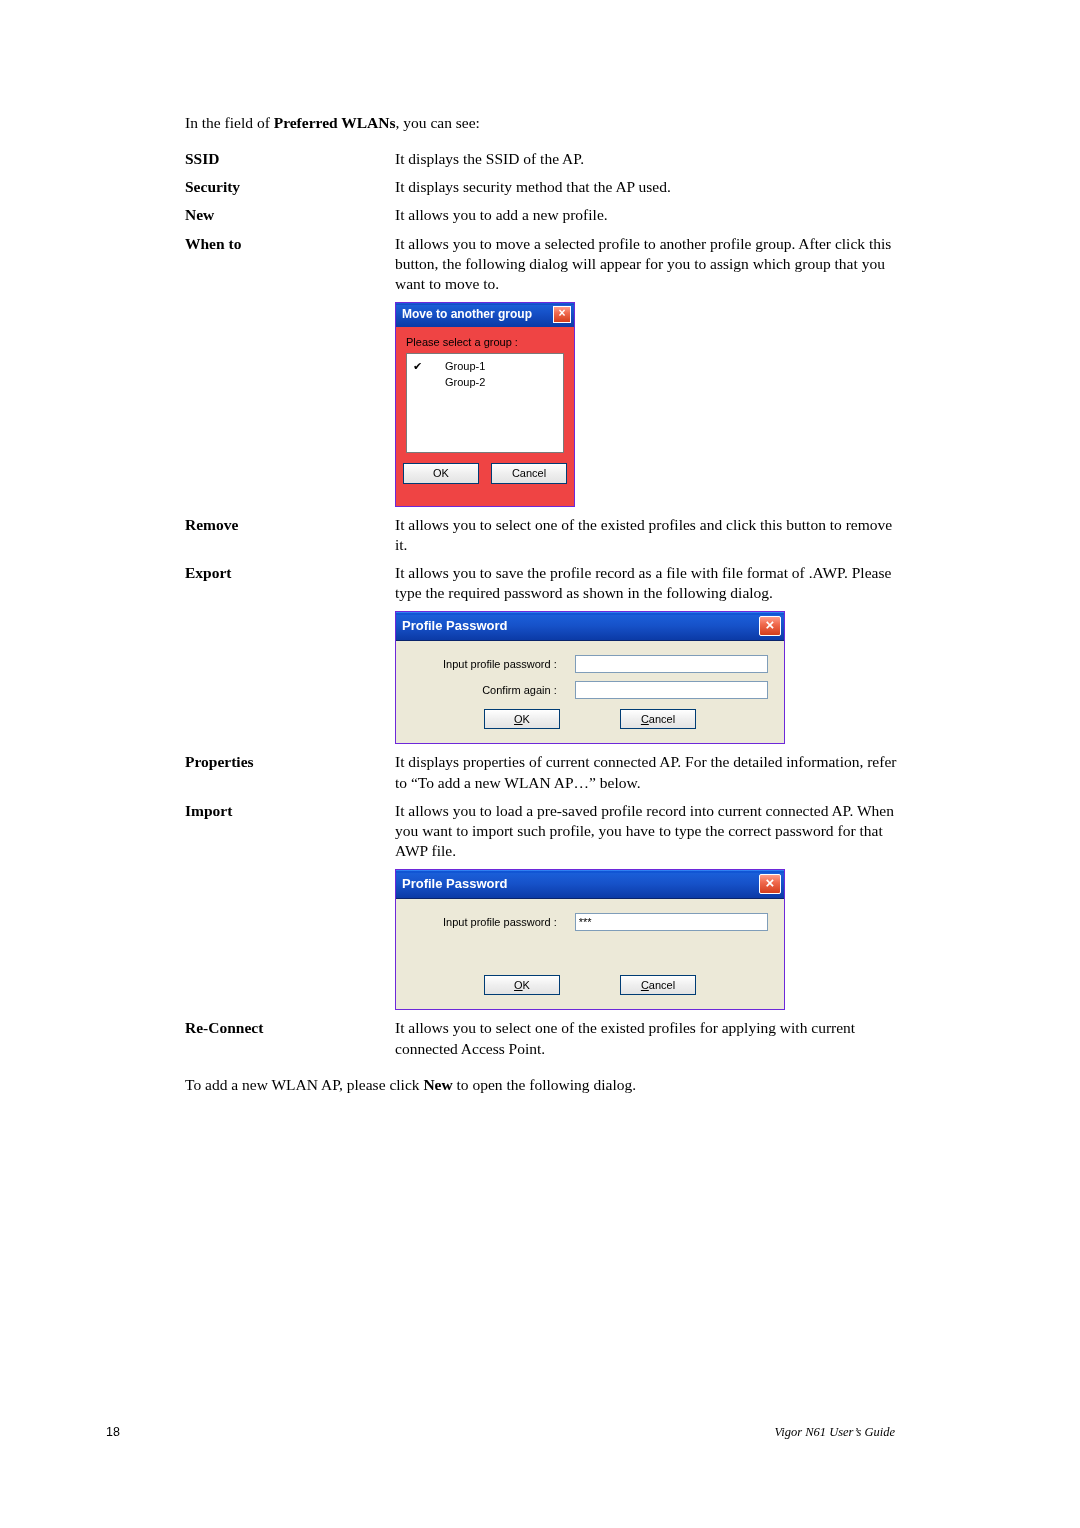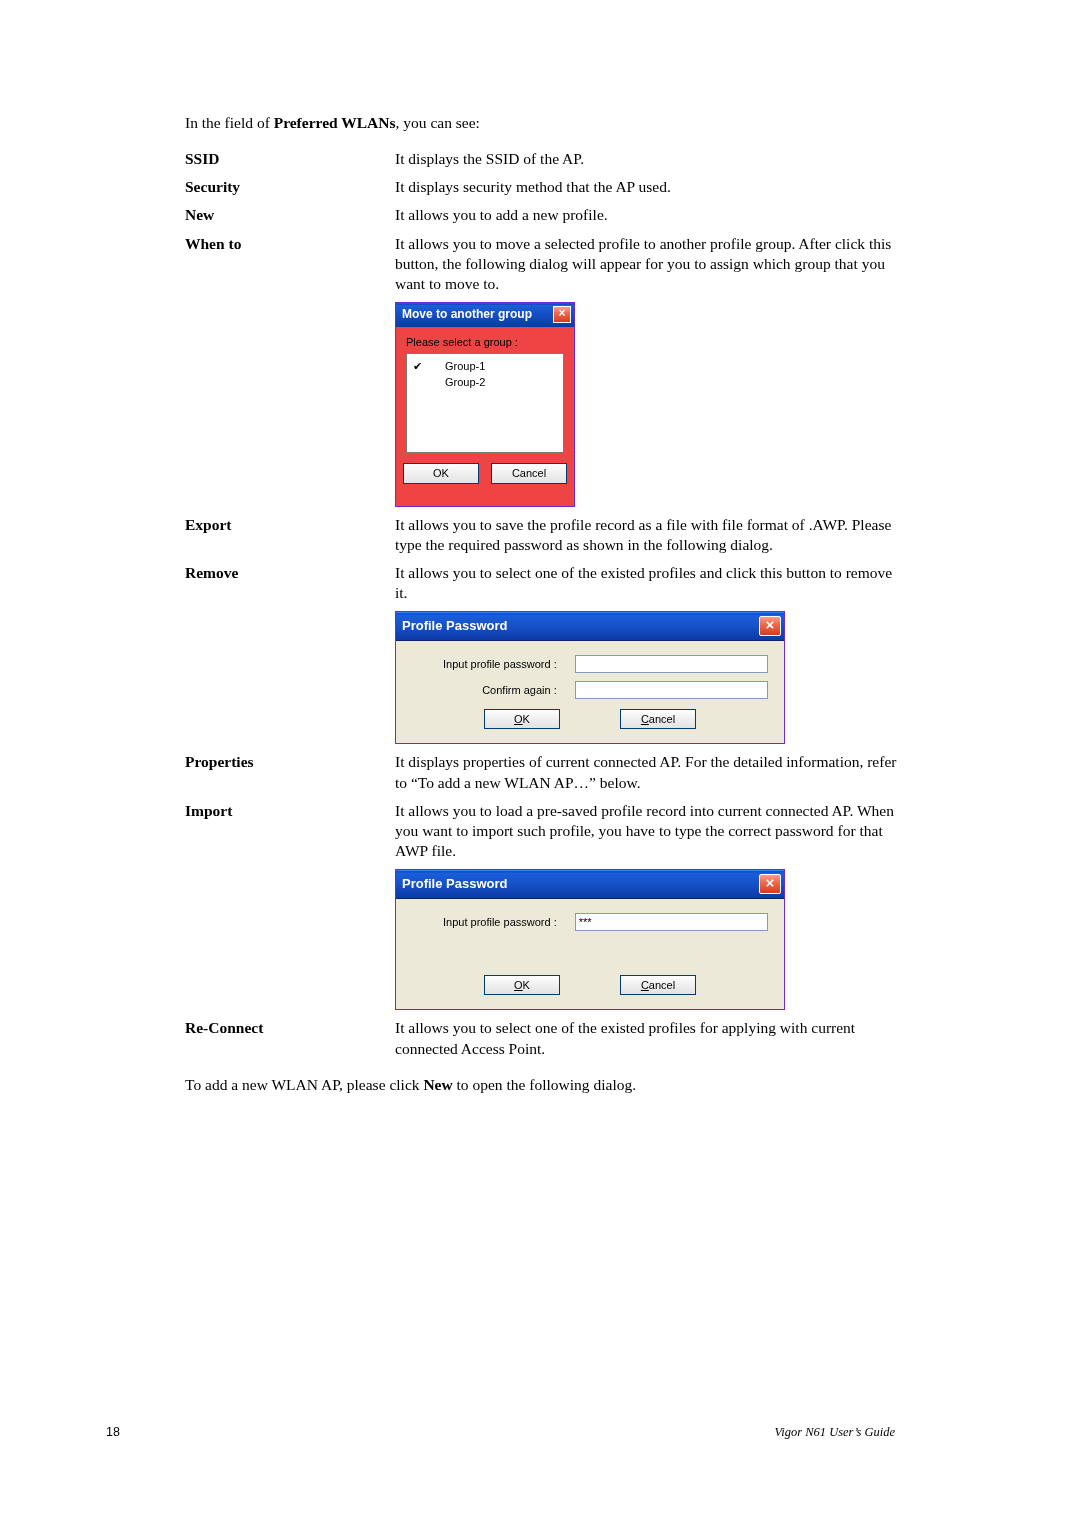--- a/index.html
+++ b/index.html
@@ -237,26 +237,26 @@
             </div>
             <div class="btnrow">
               <span class="xpbtn">OK</span>
               <span class="xpbtn">Cancel</span>
             </div>
           </div>
         </div>
       </td>
     </tr>
     <tr>
+      <td class="term">Remove</td>
+      <td class="desc">It allows you to select one of the existed profiles and click this button to remove it.</td>
+    </tr>
+    <tr>
       <td class="term">Export</td>
       <td class="desc">It allows you to save the profile record as a file with file format of .AWP. Please type the required password as shown in the following dialog.</td>
-    </tr>
-    <tr>
-      <td class="term">Remove</td>
-      <td class="desc">It allows you to select one of the existed profiles and click this button to remove it.</td>
     </tr>
     <tr>
       <td class="term"></td>
       <td class="desc img-cell">
         
         <div class="win profile-win">
           <div class="titlebar">
             <span class="ttl">Profile Password</span>
             <span class="closebtn big">×</span>
           </div>

